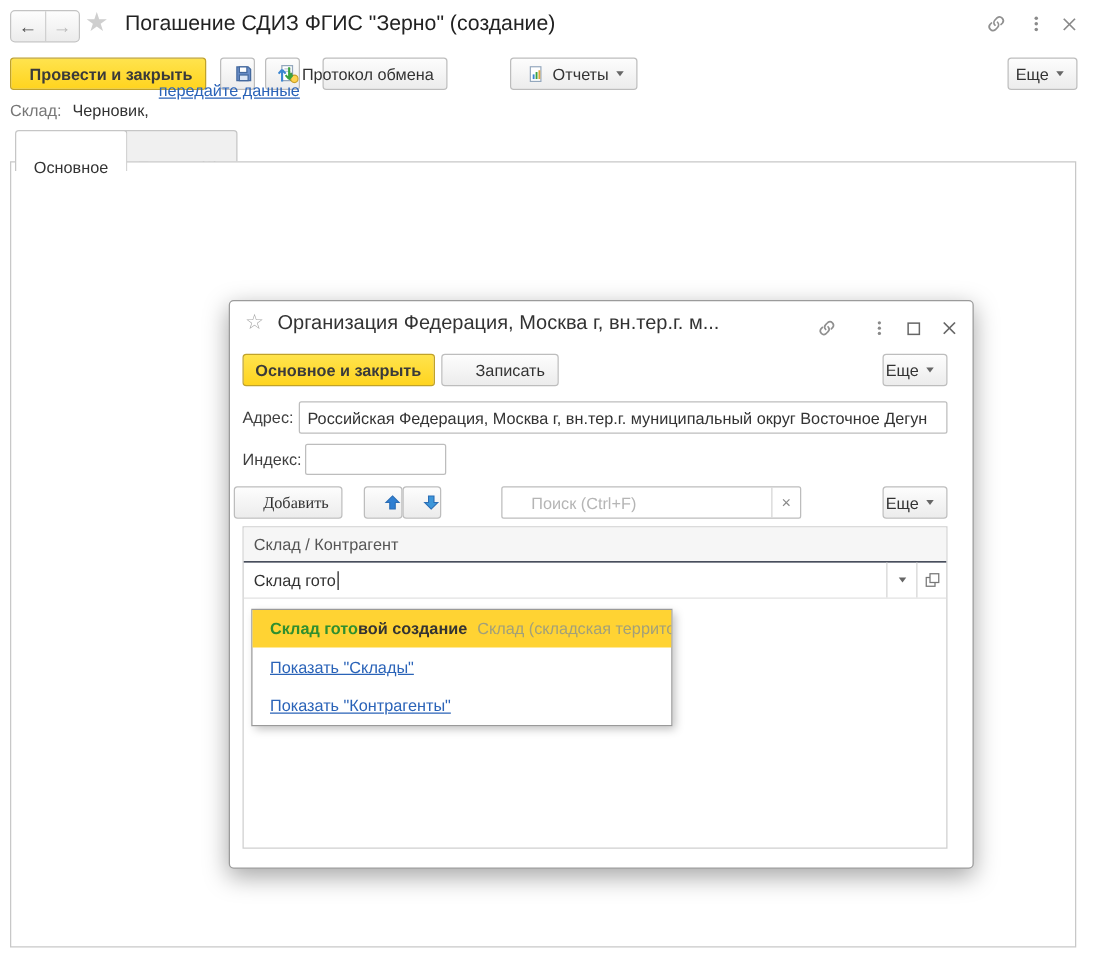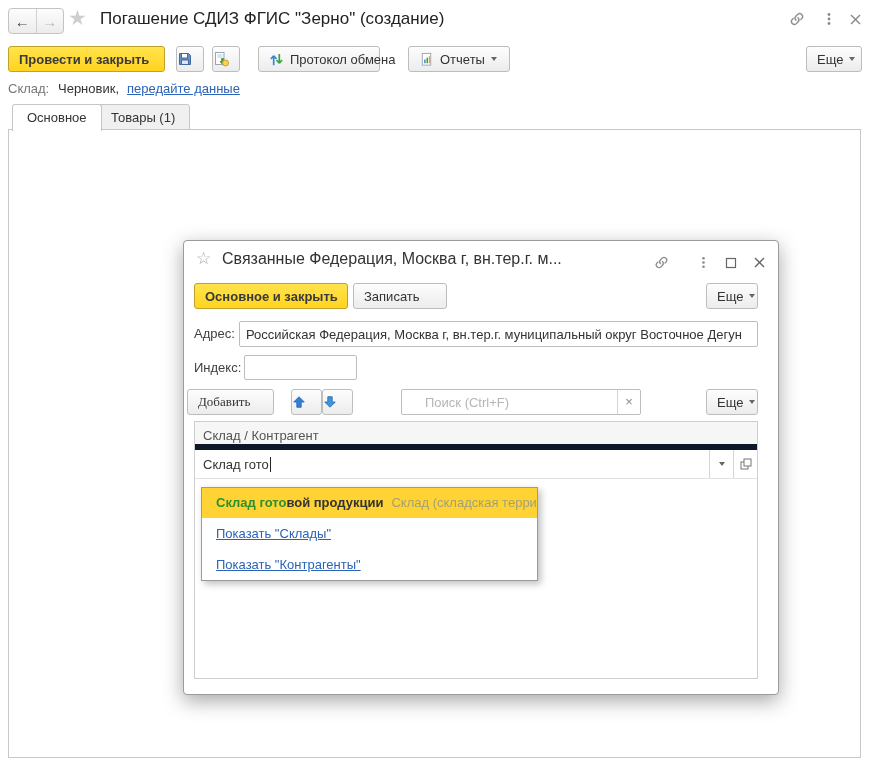--- a/index.html
+++ b/index.html
@@ -3,42 +3,42 @@
 <meta charset="utf-8">
 <style>
   html,body{margin:0;padding:0;background:#fff;}
   .screen{position:relative;width:877px;height:772px;background:#fff;overflow:hidden;
           font-family:"Liberation Sans","DejaVu Sans",sans-serif;font-size:13px;color:#333;}
   .abs{position:absolute;}
   .lbl{position:absolute;font-size:13px;color:#404040;line-height:26px;white-space:nowrap;}
   .inp{position:absolute;box-sizing:border-box;height:26px;border:1px solid #bdbdbd;border-radius:2px;
        padding:0 6px;font-size:13px;color:#333;font-family:inherit;background:#fff;outline:none;}
   .inp.cream{background:#fdeec9;}
-  .btn{position:absolute;display:flex;align-items:center;justify-content:flex-start;gap:6px;height:26px;
+  .btn{position:absolute;display:flex;align-items:center;justify-content:flex-end;gap:6px;height:26px;
        background:linear-gradient(#fdfdfd,#ececec);border:1px solid #bdbdbd;border-radius:3px;
        font-size:13px;color:#333;padding:0 10px;box-sizing:border-box;cursor:pointer;white-space:nowrap;}
   .btn.yellow{background:linear-gradient(#ffe34d,#ffd41f);border-color:#c0a22a;font-weight:bold;color:#3a3a3a;}
   .btn.iconbtn{width:28px;padding:0;}
   .caret-down{width:0;height:0;border-left:3.5px solid transparent;border-right:3.5px solid transparent;
               border-top:4px solid #666;display:inline-block;}
   .combo{position:absolute;width:22px;height:26px;box-sizing:border-box;display:flex;align-items:center;
          justify-content:center;background:linear-gradient(#fdfdfd,#ececec);border:1px solid #bdbdbd;border-radius:2px;cursor:pointer;}
   .sec{position:absolute;font-size:14px;color:#2e9e5c;white-space:nowrap;}
   .link{color:#2a63b8;text-decoration:underline;cursor:pointer;white-space:nowrap;}
-  .tab{position:absolute;height:26px;line-height:26px;padding:0 14px;border:1px solid #c6c6c6;
+  .tab{position:absolute;height:26px;line-height:26px;padding:16px 14px;border:1px solid #c6c6c6;
        border-radius:3px 3px 0 0;background:#f0f0f0;box-sizing:border-box;cursor:pointer;}
   .tab.active{background:#fff;height:27px;border-bottom:none;z-index:3;}
   .panel{position:absolute;left:8px;top:129px;width:853px;height:629px;border:1px solid #c8c8c8;
          box-sizing:border-box;background:#fff;z-index:1;}
   .modal{position:absolute;left:183px;top:240px;width:594px;height:453px;background:#fff;
          border:1px solid #9b9b9b;border-radius:4px;box-shadow:0 6px 20px rgba(0,0,0,.35);z-index:10;}
   .mtitle{position:absolute;left:38px;top:9px;font-size:16px;color:#333;white-space:nowrap;
           max-width:425px;overflow:hidden;}
   .winicon{position:absolute;width:18px;height:18px;display:flex;align-items:center;justify-content:center;cursor:pointer;color:#8a8a8a;}
-  .tblhead{height:28px;line-height:28px;background:#f6f6f6;border-bottom:6px solid #0f172a;
+  .tblhead{height:28px;line-height:28px;background:#f6f6f6;border-bottom:1px solid #0f172a;
            color:#555;padding-left:8px;box-sizing:border-box;}
   .editrow{height:28px;display:flex;border-bottom:1px solid #e2e2e2;align-items:stretch;}
   .editcell{flex:1;display:flex;align-items:center;padding-left:8px;}
   .rowbtn{width:23px;border-left:1px solid #d5d5d5;display:flex;align-items:center;justify-content:center;cursor:pointer;}
   .caret-text{display:inline-block;width:1px;height:15px;background:#222;margin-left:1px;vertical-align:-2px;}
   .popup{position:absolute;left:17px;top:246px;width:335px;background:#fff;border:1px solid #9a9a9a;
          box-shadow:3px 3px 7px rgba(0,0,0,.25);z-index:20;}
   .popup .hit{height:30px;line-height:30px;background:#ffd333;padding-left:14px;white-space:nowrap;overflow:hidden;cursor:pointer;}
   .popup .prow{height:31px;line-height:31px;padding-left:14px;cursor:pointer;}
   .match{color:#2f8f2f;font-weight:bold;}
@@ -108,21 +108,21 @@
     <span>
       <svg width="16" height="16" viewBox="0 0 16 16">
         <rect x="2.5" y="1.5" width="8.5" height="12" fill="#fff" stroke="#93a7bd"></rect>
         <line x1="4.5" y1="4" x2="9.5" y2="4" stroke="#b7c5d6"></line>
         <line x1="4.5" y1="6" x2="9.5" y2="6" stroke="#b7c5d6"></line>
         <path d="M8.5 7.5 v3 h-1.5 l2.5 3 2.5-3 h-1.5 v-3 z" fill="#3aa23f" stroke="#2c7e31" stroke-width="0.6"></path>
         <circle cx="12.5" cy="12" r="3" fill="#ffd34d" stroke="#c9a02a"></circle>
       </svg>
     </span>
   </div>
-  <div class="btn" style="left:258px;top:46px;width:122px;">
+  <div class="btn" style="left:258px;top:46px;width:100px;">
     <span>
       <svg width="15" height="15" viewBox="0 0 16 16">
         <path d="M5 14 V5 M5 4 l-3 3.4 M5 4 l3 3.4" fill="none" stroke="#3b86d1" stroke-width="1.8"></path>
         <path d="M11 2 v9 M11 12 l-3-3.4 M11 12 l3-3.4" fill="none" stroke="#3aa23f" stroke-width="1.8"></path>
       </svg>
     </span>
     <span>Протокол обмена</span>
   </div>
   <div class="btn" style="left:408px;top:46px;width:102px;">
     <span>
@@ -136,21 +136,21 @@
     <span>Отчеты</span>
     <span class="caret-down"></span>
   </div>
   <div class="btn" style="left:806px;top:46px;width:56px;">
     <span>Еще</span>
     <span class="caret-down"></span>
   </div>
 
   <div class="abs" style="left:8px;top:81px;color:#777;">Склад:</div>
   <div class="abs" style="left:58px;top:81px;color:#333;">Черновик,</div>
-  <a class="link abs" style="left:127px;top:81px;">передайте данные</a>
+  <a class="link abs" style="left:127px;top:65px;">передайте данные</a>
 
   <div class="tab active" style="left:12px;top:104px;">Основное</div>
   <div class="tab" style="left:96px;top:104px;">Товары (1)</div>
   <div class="panel"></div>
 
   <div class="lbl" style="left:18px;top:141px;">Номер:</div>
   <input class="inp" style="left: 115px; top: 141px; width: 131px;" value="">
   <div class="lbl" style="left:247px;top:141px;">от:</div>
   <input class="inp" style="left: 268px; top: 141px; width: 136px;" value="19.04.2023  0:00:00">
   <div class="combo" style="left:406px;top:141px;width:28px;">
@@ -219,21 +219,21 @@
   <div class="sec" style="left:18px;top:550px;">Основание</div>
   <div class="lbl" style="left:18px;top:576px;">Документ-основание:</div>
   <input class="inp" style="left: 166px; top: 576px; width: 330px;" value="">
   <div class="lbl" style="left:18px;top:633px;">Ответственный:</div>
   <input class="inp" style="left: 166px; top: 633px; width: 330px;" value="О">
   <div class="lbl" style="left:18px;top:659px;">Комментарий:</div>
   <textarea class="comment" style=""></textarea>
 
   <div class="modal">
     <div class="abs" style="left:12px;top:7px;font-size:17px;color:#a8a8a8;">☆</div>
-    <div class="mtitle">Связанные Федерация, Москва г, вн.тер.г. м...</div>
+    <div class="mtitle">Организация Федерация, Москва г, вн.тер.г. м...</div>
     <div class="winicon" style="left:468px;top:12px;">
       <svg width="15" height="15" viewBox="0 0 16 16" fill="none" stroke="#909090" stroke-width="1.4" stroke-linecap="round">
         <path d="M7 9.2 a3 3 0 0 1 0-4.2 l1.8-1.8 a3 3 0 0 1 4.2 4.2 l-1.2 1.2"></path>
         <path d="M9 6.8 a3 3 0 0 1 0 4.2 l-1.8 1.8 a3 3 0 0 1 -4.2-4.2 l1.2-1.2"></path>
       </svg>
     </div>
     <div class="winicon" style="left:510px;top:12px;">
       <svg width="15" height="15" viewBox="0 0 16 16" fill="#8a8a8a">
           <circle cx="8" cy="3.5" r="1.4"></circle>
           <circle cx="8" cy="8" r="1.4"></circle>
@@ -311,21 +311,21 @@
                 <rect x="1" y="4" width="7" height="7"></rect>
                 <rect x="4" y="1" width="7" height="7"></rect>
               </svg>
           </span>
         </div>
       </div>
     </div>
 
     <div class="popup">
       <div class="hit">
-        <span class="match">Склад гото</span><span class="rest">вой продукции</span><span class="hint">Склад (складская территория)</span>
+        <span class="match">Склад гото</span><span class="rest">вой создание</span><span class="hint">Склад (складская территория)</span>
       </div>
       <div class="prow">
         <a class="link">Показать "Склады"</a>
       </div>
       <div class="prow">
         <a class="link">Показать "Контрагенты"</a>
       </div>
     </div>
   </div>
 

